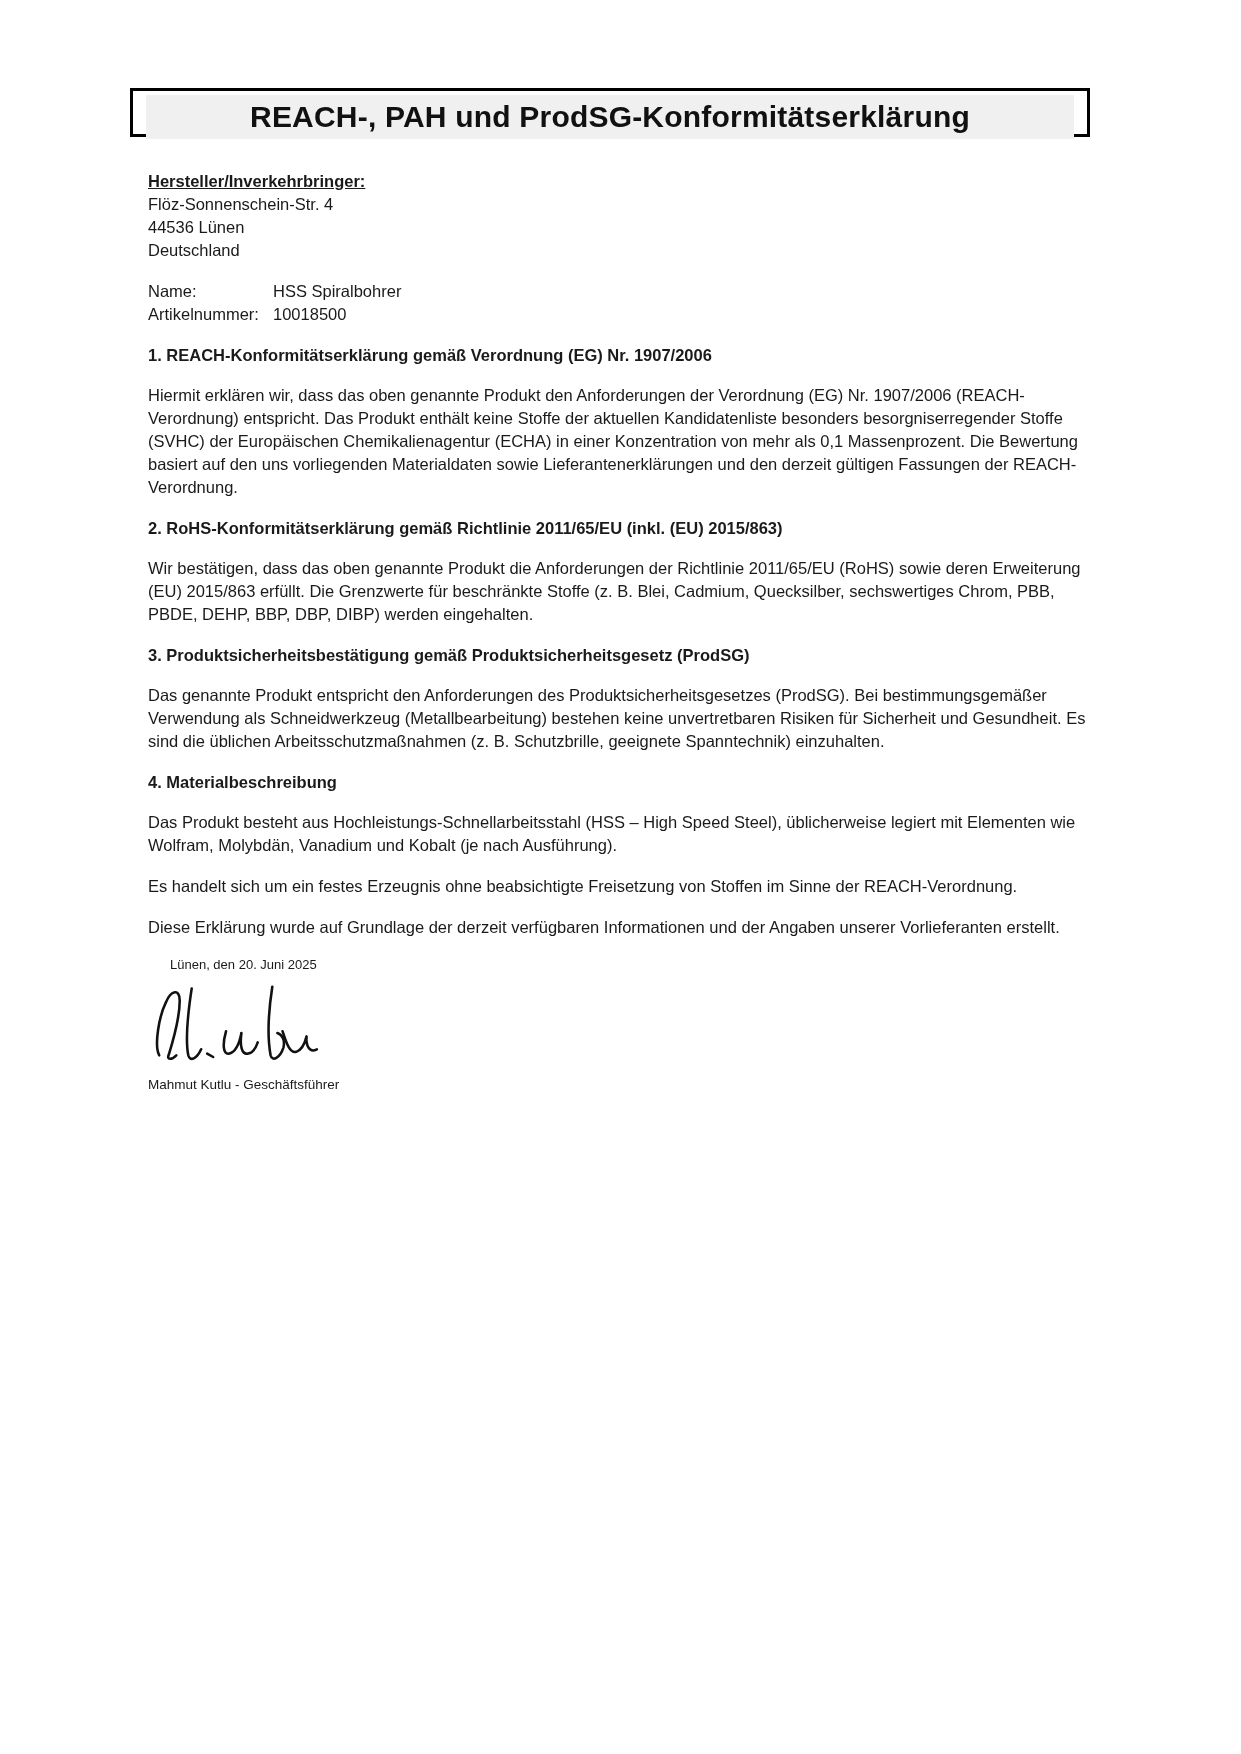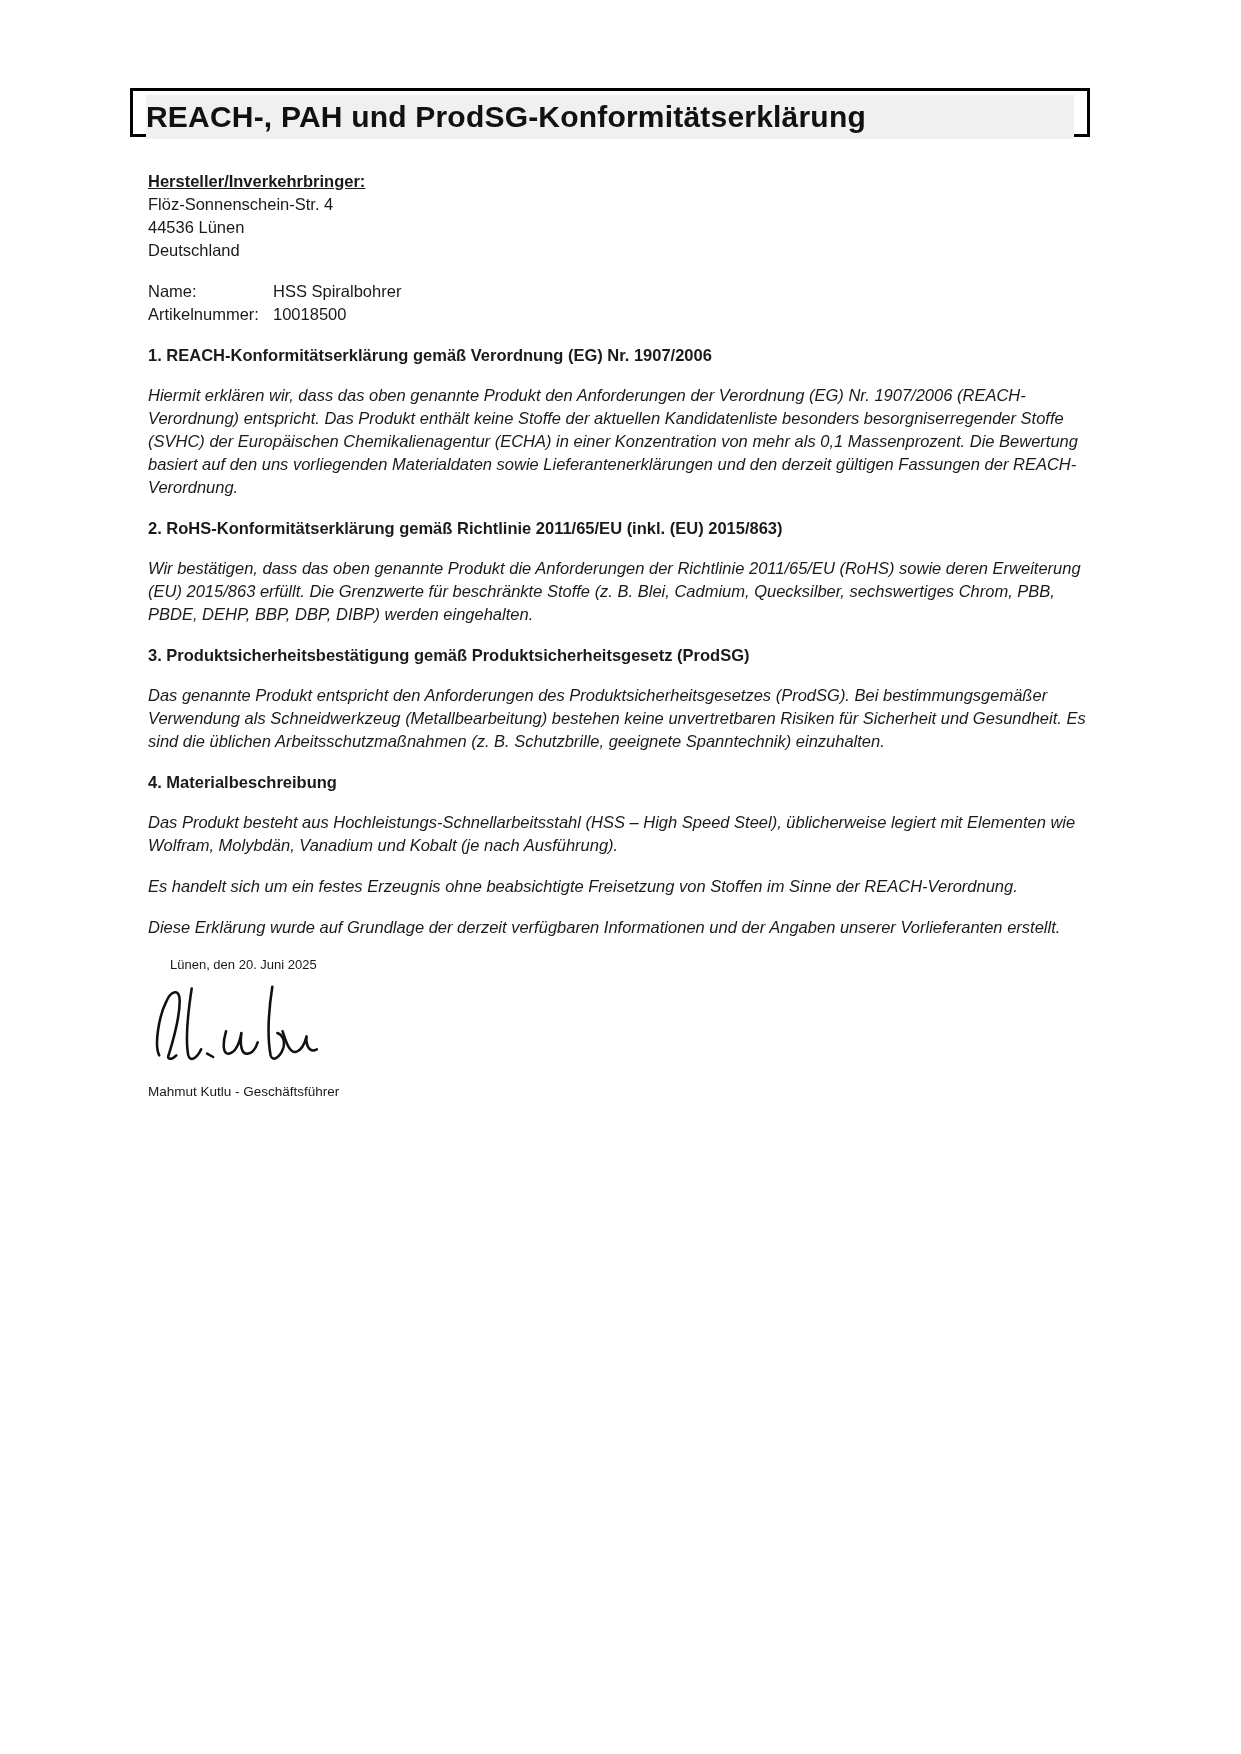--- a/index.html
+++ b/index.html
@@ -23,20 +23,21 @@
     border: 3px solid #000;
     margin-bottom: 33px;
   }
   .title-band {
     position: absolute;
     left: 13px; right: 13px;
     top: 4px; bottom: -5px;
     background: #f0f0f0;
     display: flex;
     align-items: center;
+    justify-content: center;
   }
   .title-band h1 {
     font-size: 30px;
     font-weight: bold;
     color: #111;
     letter-spacing: 0.2px;
     white-space: nowrap;
   }
   .body-text { font-size: 16.5px; line-height: 23px; }
   .mfr-heading {
@@ -46,24 +47,24 @@
   }
   .mfr-block { margin-bottom: 18px; }
   .product-block { margin-bottom: 18px; }
   .product-row { display: flex; align-items: center; }
   .product-row .label { width: 125px; flex: 0 0 125px; }
   .sec-heading {
     font-size: 16.5px; line-height: 23px;
     font-weight: bold;
     margin: 0 0 16px 0;
   }
-  p.para { font-size: 16.5px; line-height: 23px; margin: 17px 0 18px 0; font-style: italic; }
+  p.para { font-size: 16.5px; line-height: 23px; margin: 17px 0 18px 0; }
   .sig-date { font-size: 13px; line-height: 16px; margin-top: 7px; margin-left: 22px; }
   .sig-image { display: block; margin: 2px 0 0 6px; }
-  .sig-name { font-size: 13.5px; line-height: 16px; margin-top: 17px; }
+  .sig-name { font-size: 13.5px; line-height: 16px; margin-top: 10px; }
 </style>
 </head>
 <body>
 
 <div class="page">
 
   <div class="title-box">
     <div class="title-band">
       <h1>REACH-, PAH und ProdSG-Konformitätserklärung</h1>
     </div>

